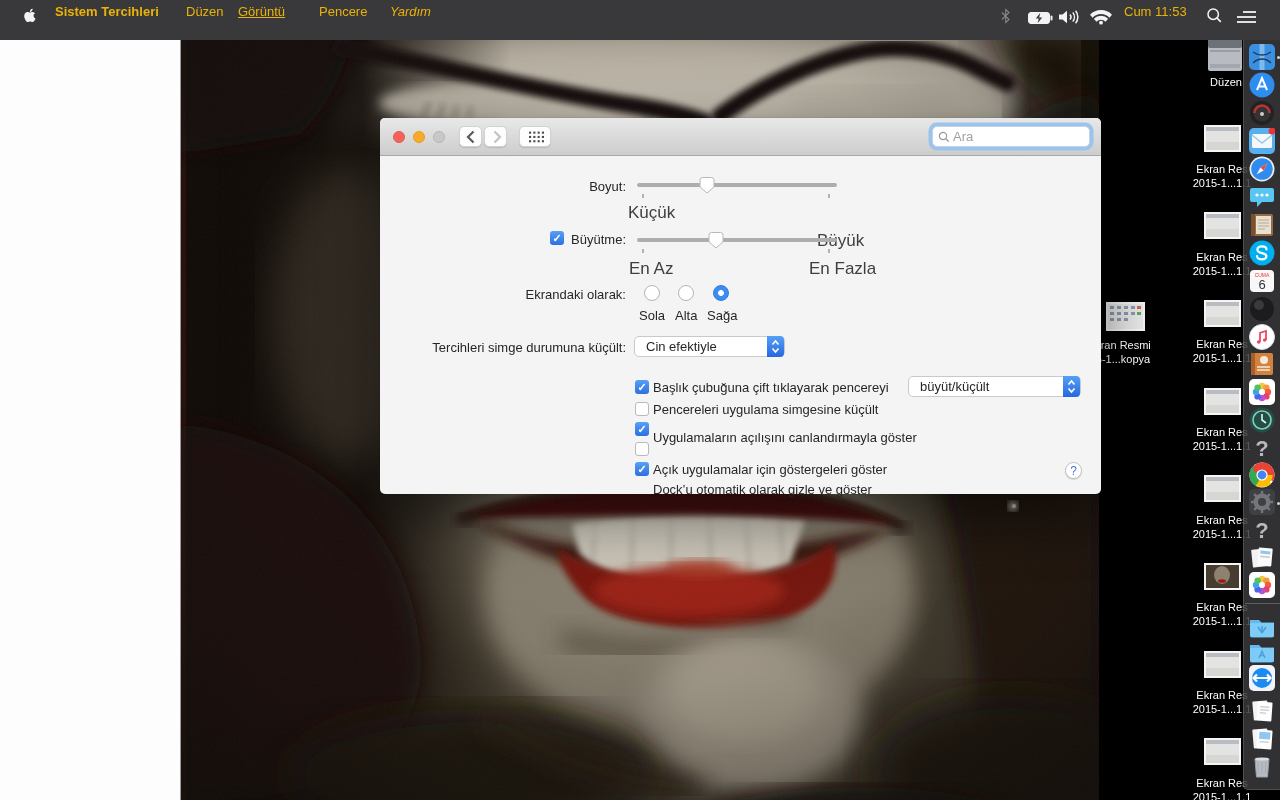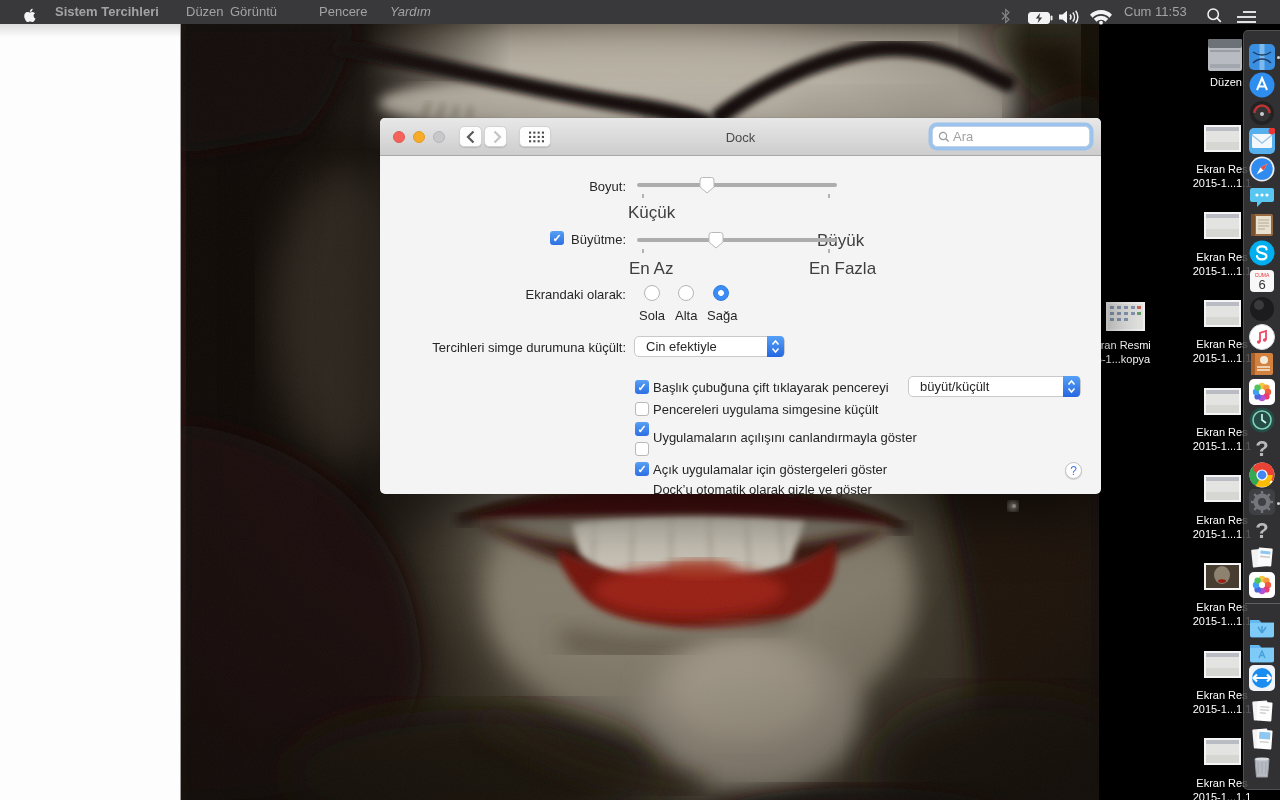--- a/index.html
+++ b/index.html
@@ -1,20 +1,20 @@
 <!DOCTYPE html>
 <html><head>
 <meta charset="utf-8">
 <style>
 * { margin:0; padding:0; box-sizing:border-box; }
 html,body { width:1280px; height:800px; overflow:hidden; background:#000; font-family:"Liberation Sans",sans-serif; }
 #stage { position:relative; width:1280px; height:800px; background:#000; }
 
 
-#menubar { position:absolute; left:0; top:0; width:1280px; height:24px; background:#39393b; color:#a3a3a3; font-size:13px; z-index:50;padding-left:36px; }
+#menubar { position:absolute; left:0; top:0; width:1280px; height:40px; background:#39393b; color:#eab308; font-size:13px; z-index:50;padding-left:36px; }
 #menubar .item { position:absolute; top:0; height:24px; line-height:24px; }
 
 #leftwin { position:absolute; left:0; top:24px; width:181px; height:776px; background:#fdfdfd; border-right:1px solid #9a9a9a; z-index:1; }
 #leftwin .topshade { position:absolute; left:0; top:0; width:100%; height:13px; background:linear-gradient(#dcdcdc,#fdfdfd); }
 
 
 #photo { position:absolute; left:181px; top:24px; width:918px; height:776px; z-index:1; }
 
 
 #desk { position:absolute; left:1099px; top:24px; width:181px; height:776px; background:#000; z-index:2; }
@@ -413,21 +413,21 @@
   </div>
 
   <div id="menubar">
     <svg class="item" style="left:22px;top:4px;" width="14" height="16" viewBox="0 0 14 16">
       <g transform="scale(0.0824)" fill="#f3f3f3">
         <path d="M150.37 130.25c-2.45 5.66-5.35 10.87-8.71 15.66-4.58 6.53-8.33 11.05-11.22 13.56-4.48 4.12-9.28 6.23-14.42 6.35-3.69 0-8.14-1.05-13.32-3.18-5.197-2.12-9.973-3.17-14.34-3.17-4.58 0-9.492 1.05-14.746 3.17-5.262 2.13-9.501 3.24-12.742 3.35-4.929.21-9.842-1.96-14.746-6.52-3.13-2.73-7.045-7.41-11.735-14.04-5.032-7.08-9.169-15.29-12.41-24.65-3.471-10.11-5.211-19.9-5.211-29.378 0-10.857 2.346-20.221 7.045-28.068 3.693-6.303 8.606-11.275 14.755-14.925s12.793-5.51 19.948-5.629c3.915 0 9.049 1.211 15.429 3.591 6.362 2.388 10.447 3.599 12.238 3.599 1.339 0 5.877-1.416 13.57-4.239 7.275-2.618 13.415-3.702 18.445-3.275 13.63 1.1 23.87 6.473 30.68 16.153-12.19 7.386-18.22 17.731-18.1 31.002.11 10.337 3.86 18.939 11.23 25.769 3.34 3.17 7.07 5.62 11.22 7.36-.9 2.61-1.85 5.11-2.86 7.51zM119.11 7.24c0 8.102-2.96 15.667-8.86 22.669-7.12 8.324-15.732 13.134-25.071 12.375-.119-.972-.188-1.995-.188-3.07 0-7.778 3.386-16.102 9.399-22.908 3.002-3.446 6.82-6.311 11.45-8.597 4.62-2.252 8.99-3.497 13.1-3.737.12 1.083.17 2.166.17 3.268z" transform="translate(10,5)"></path>
       </g>
     </svg>
     <div class="item" style="left:55px;font-weight:bold;">Sistem Tercihleri</div>
     <div class="item" style="left:186px;">Düzen</div>
-    <div class="item" style="left:230px;">Görüntü</div>
+    <div class="item" style="left:238px;text-decoration:underline;">Görüntü</div>
     <div class="item" style="left:319px;">Pencere</div>
     <div class="item" style="left:390px;font-style:italic;">Yardım</div>
     <svg class="item" style="left:1001px;top:4px;" width="10" height="16" viewBox="0 0 10 16">
       <path d="M1,4.5 L8,11.5 L4.7,14.5 L4.7,1.5 L8,4.5 L1,11.5" stroke="#87878b" stroke-width="1.1" fill="none"></path>
     </svg>
     <svg class="item" style="left:1028px;top:6px;" width="26" height="12" viewBox="0 0 26 12">
       <rect x="0.5" y="0.5" width="21" height="11" rx="2.5" fill="#f3f3f3" stroke="#f3f3f3"></rect>
       <rect x="22.5" y="3.5" width="2" height="5" rx="1" fill="#f3f3f3"></rect>
       <path d="M12.3,0.8 L7.8,6.4 L10.8,6.4 L9.6,11.2 L14.2,5.6 L11.2,5.6 Z" fill="#39393b"></path>
     </svg>
@@ -480,21 +480,20 @@
               <rect x="13.3" y="8.9" width="2.1" height="2.1"></rect>
               <rect x="17.6" y="8.9" width="2.1" height="2.1"></rect>
               <rect x="21.9" y="8.9" width="2.1" height="2.1"></rect>
             <rect x="9" y="13.2" width="2.1" height="2.1"></rect>
               <rect x="13.3" y="13.2" width="2.1" height="2.1"></rect>
               <rect x="17.6" y="13.2" width="2.1" height="2.1"></rect>
               <rect x="21.9" y="13.2" width="2.1" height="2.1"></rect>
           </g>
         </svg>
       </div>
-      <div style="position:absolute;left:0;top:12px;width:100%;text-align:center;color:#4a4a4a;">Dock</div>
     </div>
     <div id="search">
       <svg width="12" height="12" viewBox="0 0 12 12" style="position:absolute;left:5px;top:4px;">
         <circle cx="5" cy="5" r="3.6" fill="none" stroke="#9a9a9a" stroke-width="1.2"></circle>
         <line x1="7.8" y1="7.8" x2="10.6" y2="10.6" stroke="#9a9a9a" stroke-width="1.4"></line>
       </svg>
       <span style="position:absolute;left:20px;top:2px;">Ara</span>
     </div>
 
     <label class="rowlab" style="left:100px;top:61px;width:146px;">Boyut:</label>

